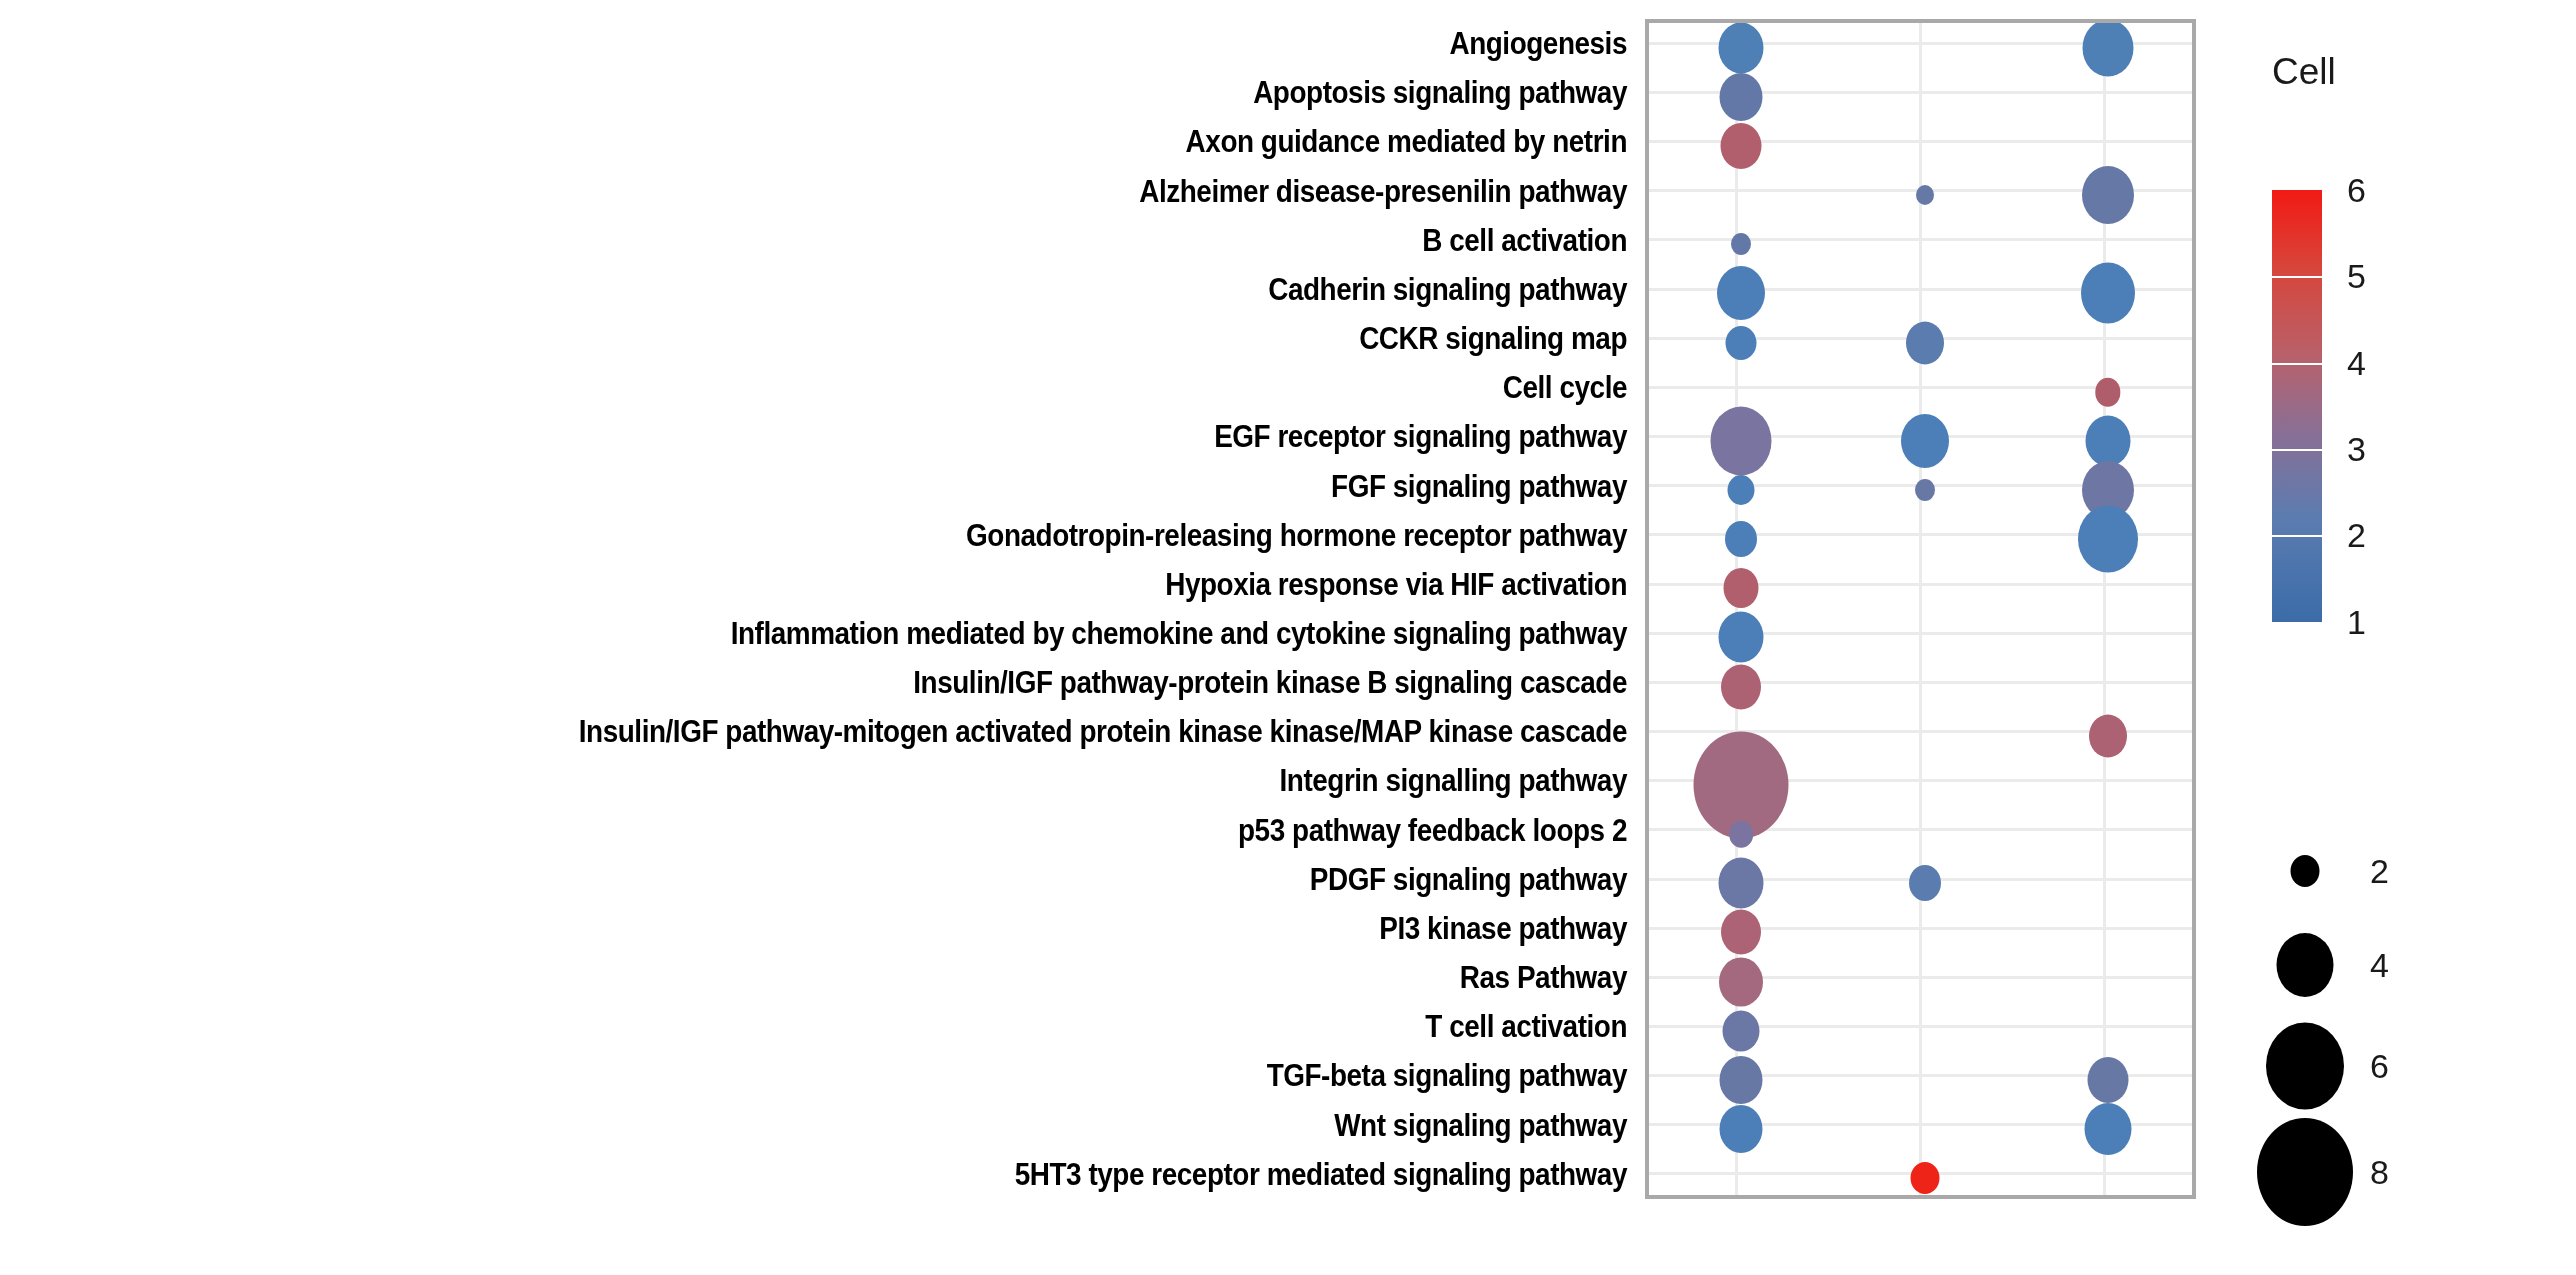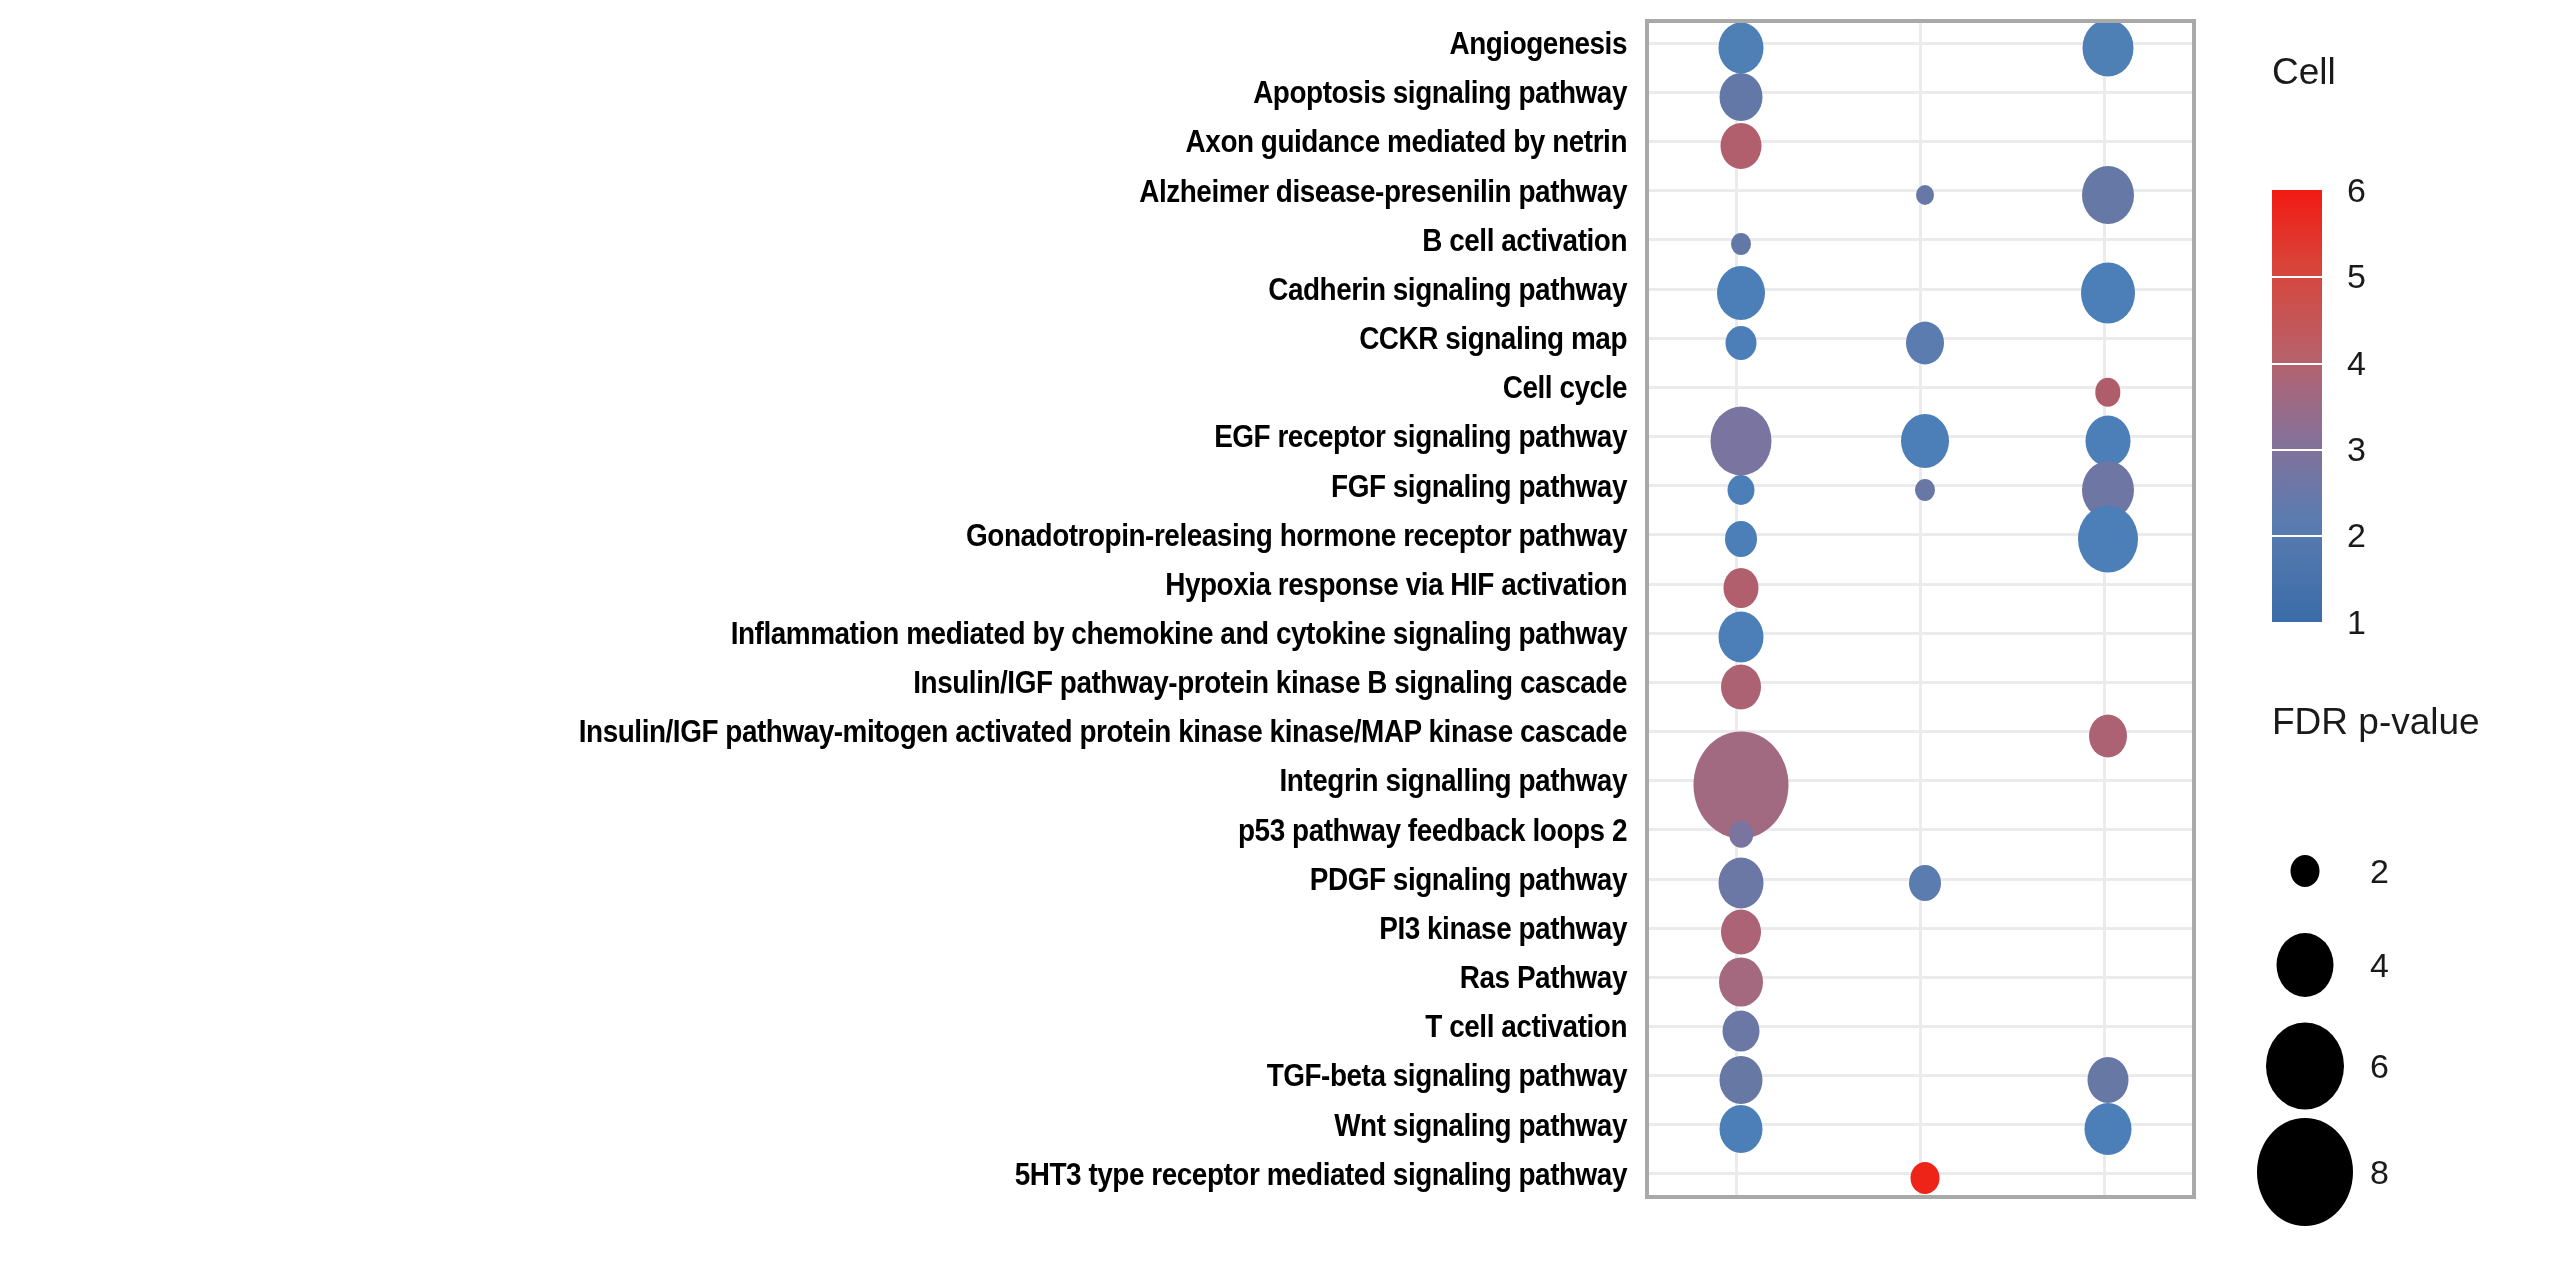--- a/index.html
+++ b/index.html
@@ -285,21 +285,20 @@
       </div>
   <div class="cb-tick-label" style="top: 0px;">6</div>
       <div class="cb-tick-label" style="top: 86px;">5</div>
       <div class="cb-tick-label" style="top: 173px;">4</div>
       <div class="cb-tick-label" style="top: 259px;">3</div>
       <div class="cb-tick-label" style="top: 345px;">2</div>
       <div class="cb-tick-label" style="top: 432px;">1</div>
     </div>
 
   <div id="legend-size">
-    <div class="legend-title">FDR p-value</div>
   </div>
 
   <div id="size-items">
       <div class="size-row" style="top: 39px;">
         <div class="size-dot" style="width: 29px; height: 32px;"></div>
         <div class="size-label">2</div>
       </div>
       <div class="size-row" style="top: 133px;">
         <div class="size-dot" style="width: 57px; height: 64px;"></div>
         <div class="size-label">4</div>

